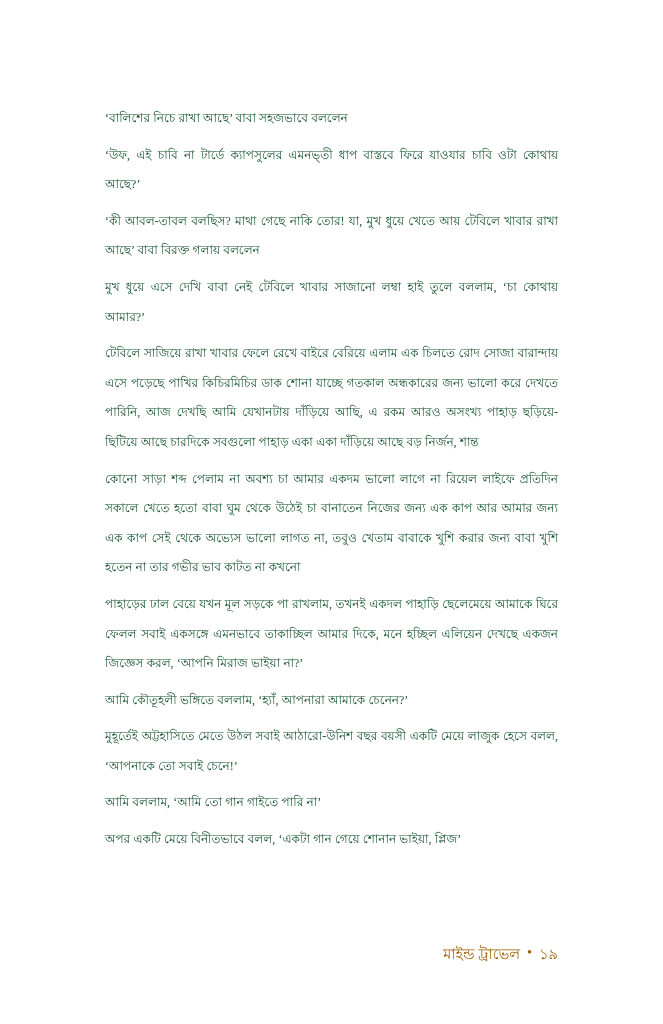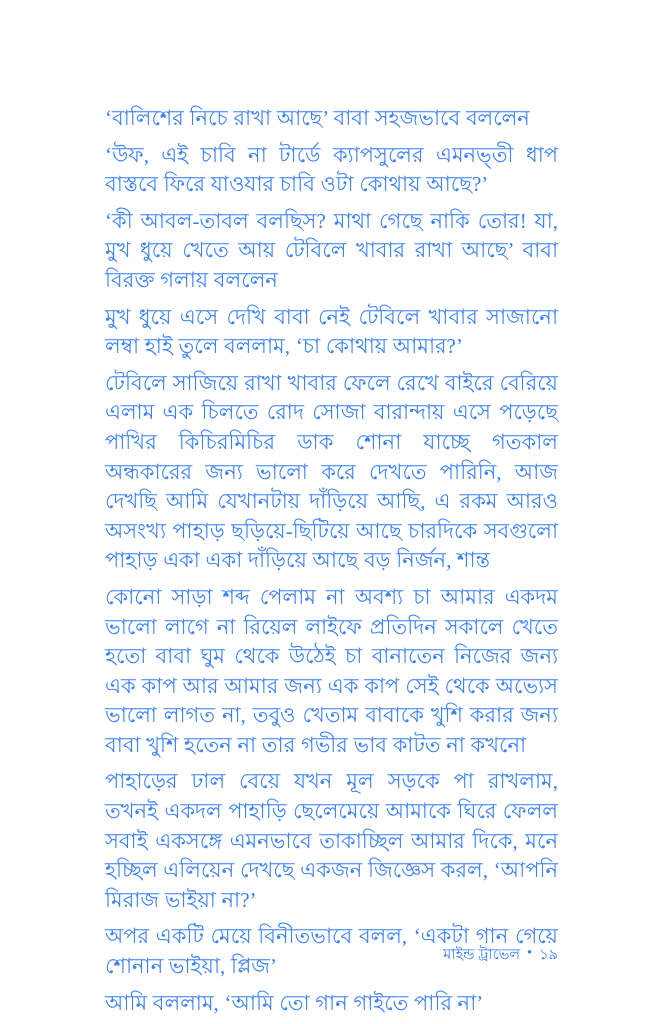--- a/index.html
+++ b/index.html
@@ -24,40 +24,40 @@
     position: absolute;
     left: 105px;
     top: 104px;
     width: 453px;
   }
   .para {
     margin: 0 0 0 0;
     padding: 0;
     text-align: justify;
     text-justify: inter-word;
-    color: #3b82f6;
-    font-size: 21px;
+    color: #14532d;
+    font-size: 12px;
     line-height: 29.6px;
     font-family: "Liberation Serif", "DejaVu Serif", serif;
     word-spacing: 0.02em;
     text-indent: 0;
   }
   .para + .para {
     margin-top: 7px;
   }
   
   .para { -webkit-hyphens: none; hyphens: none; }
 
   .footer {
     position: absolute;
     right: 105px;
     bottom: 60px;
     width: 453px;
     text-align: right;
-    color: #3b82f6;
+    color: #a16207;
     font-size: 14.5px;
     line-height: 20px;
     font-family: "Liberation Serif", "DejaVu Serif", serif;
     white-space: nowrap;
   }
   .footer .book-title { margin-right: 2px; }
   .footer .sep {
     display: inline-block;
     margin: 0 5px;
     position: relative;
@@ -71,21 +71,23 @@
 <div class="page">
 
   <div class="text-block">
     <p class="para">‘বালিশের নিচে রাখা আছে৤’ বাবা সহজভাবে বললেন৤</p>
     <p class="para">‘উফ, এই চাবি না৤ টার্ডে ক্যাপসুলের এমনভ্তী ধাপ৤ বাস্তবে ফিরে যাওযার চাবি৤ ওটা কোথায় আছে?’</p>
     <p class="para">‘কী আবল-তাবল বলছিস? মাথা গেছে নাকি তোর! যা, মুখ ধুয়ে খেতে আয়৤ টেবিলে খাবার রাখা আছে৤’ বাবা বিরক্ত গলায় বললেন৤</p>
     <p class="para">মুখ ধুয়ে এসে দেখি বাবা নেই৤ টেবিলে খাবার সাজানো৤ লম্বা হাই তুলে বললাম, ‘চা কোথায় আমার?’</p>
     <p class="para">টেবিলে সাজিয়ে রাখা খাবার ফেলে রেখে বাইরে বেরিয়ে এলাম৤ এক চিলতে রোদ সোজা বারান্দায় এসে পড়েছে৤ পাখির কিচিরমিচির ডাক শোনা যাচ্ছে৤ গতকাল অন্ধকারের জন্য ভালো করে দেখতে পারিনি, আজ দেখছি৤ আমি যেখানটায় দাঁড়িয়ে আছি, এ রকম আরও অসংখ্য পাহাড় ছড়িয়ে-ছিটিয়ে আছে চারদিকে৤ সবগুলো পাহাড় একা একা দাঁড়িয়ে আছে৤ বড় নির্জন, শান্ত৤</p>
     <p class="para">কোনো সাড়া শব্দ পেলাম না৤ অবশ্য চা আমার একদম ভালো লাগে না৤ রিয়েল লাইফে প্রতিদিন সকালে খেতে হতো৤ বাবা ঘুম থেকে উঠেই চা বানাতেন৤ নিজের জন্য এক কাপ আর আমার জন্য এক কাপ৤ সেই থেকে অভ্যেস৤ ভালো লাগত না, তবুও খেতাম৤ বাবাকে খুশি করার জন্য৤ বাবা খুশি হতেন না৤ তার গভীর ভাব কাটত না কখনো৤</p>
     <p class="para">পাহাড়ের ঢাল বেয়ে যখন মূল সড়কে পা রাখলাম, তখনই একদল পাহাড়ি ছেলেমেয়ে আমাকে ঘিরে ফেলল৤ সবাই একসঙ্গে এমনভাবে তাকাচ্ছিল আমার দিকে, মনে হচ্ছিল এলিয়েন দেখছে৤ একজন জিজ্ঞেস করল, ‘আপনি মিরাজ ভাইয়া না?’</p>
+    <p class="para">আমি কৌতূহলী ভঙ্গিতে বললাম, ‘হ্যাঁ, আপনারা আমাকে চেনেন?’</p>
+    <p class="para">মুহূর্তেই অট্টহাসিতে মেতে উঠল সবাই৤ আঠারো-উনিশ বছর বয়সী একটি মেয়ে লাজুক হেসে বলল, ‘আপনাকে তো সবাই চেনে!’</p>
+    <p class="para">আমি বললাম, ‘আমি তো গান গাইতে পারি না৤’</p>
     <p class="para">অপর একটি মেয়ে বিনীতভাবে বলল, ‘একটা গান গেয়ে শোনান ভাইয়া, প্লিজ৤’</p>
-    <p class="para">আমি বললাম, ‘আমি তো গান গাইতে পারি না৤’</p>
   </div>
 
   <div class="footer">
     <span class="book-title">মাইন্ড ট্রাভেল</span><span class="sep">•</span><span class="page-number">১৯</span>
   </div>
 
 </div>
 
 </body></html>

